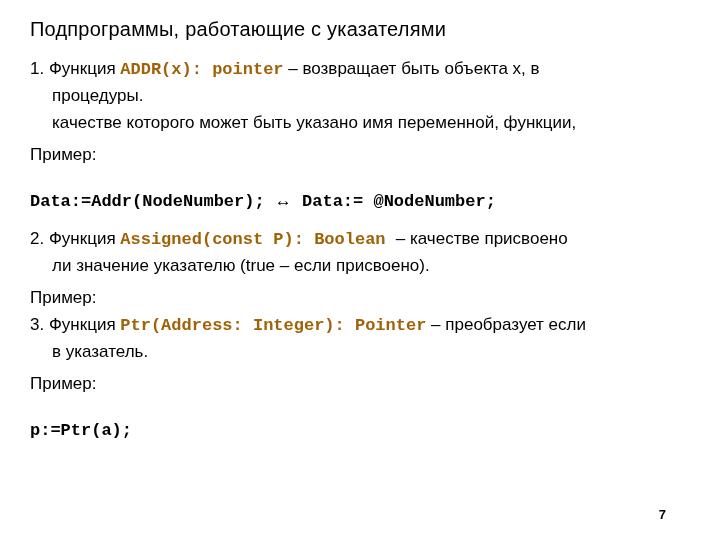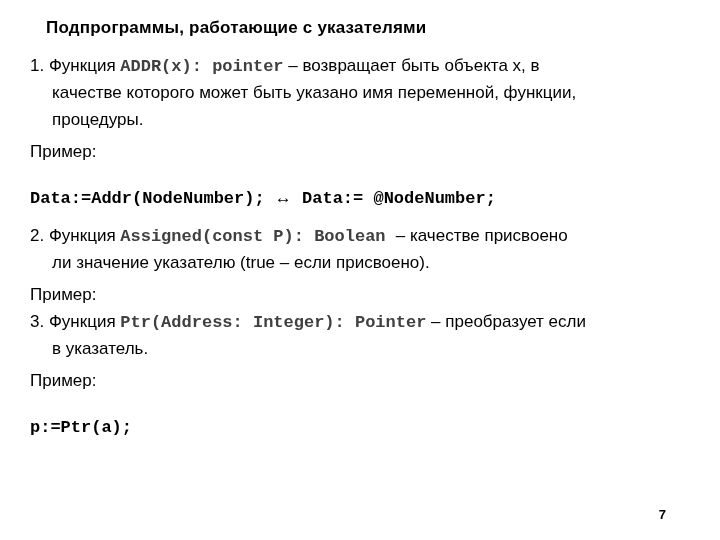--- a/index.html
+++ b/index.html
@@ -12,39 +12,39 @@
     color: #000;
   }
   .slide {
     box-sizing: border-box;
     width: 720px;
     height: 540px;
     padding: 18px 30px 20px 30px;
     position: relative;
   }
   .title {
-    font-size: 17px;
-    font-weight: bold;
-    margin: 0 0 15px 16px;
+    font-size: 20px;
+    font-weight: normal;
+    margin: 0 0 15px 0;
     letter-spacing: 0.2px;
   }
   .body {
     font-size: 17px;
     line-height: 1.55;
   }
   .entry {
     margin-bottom: 6px;
   }
   .indent {
     padding-left: 22px;
   }
   .code-inline {
     font-family: "Courier New", Courier, monospace;
     font-weight: bold;
-    color: #404040;
+    color: #a16207;
   }
   .mono {
     font-family: "Courier New", Courier, monospace;
     font-weight: bold;
     color: #000;
   }
   .label {
     font-weight: normal;
     margin-top: 2px;
   }
@@ -66,22 +66,22 @@
 <div class="slide">
 
   <h1 class="title">Подпрограммы, работающие с указателями</h1>
 
   <div class="body">
 
     <div class="entry">
       <div>
         <span>1. Функция </span><span class="code-inline">ADDR(x): pointer</span><span> – возвращает быть объекта x, в</span>
       </div>
+      <div class="indent">процедуры.</div>
       <div class="indent">качестве которого может быть указано имя переменной, функции,</div>
-      <div class="indent">процедуры.</div>
     </div>
     <div class="label">Пример:</div>
     <div class="block">
       <span class="mono">Data:=Addr(NodeNumber); </span><span>↔</span><span class="mono"> Data:= @NodeNumber;</span>
     </div>
 
     <div class="entry">
       <div>
         <span>2. Функция </span><span class="code-inline">Assigned(const P): Boolean </span><span> – качестве присвоено</span>
       </div>

